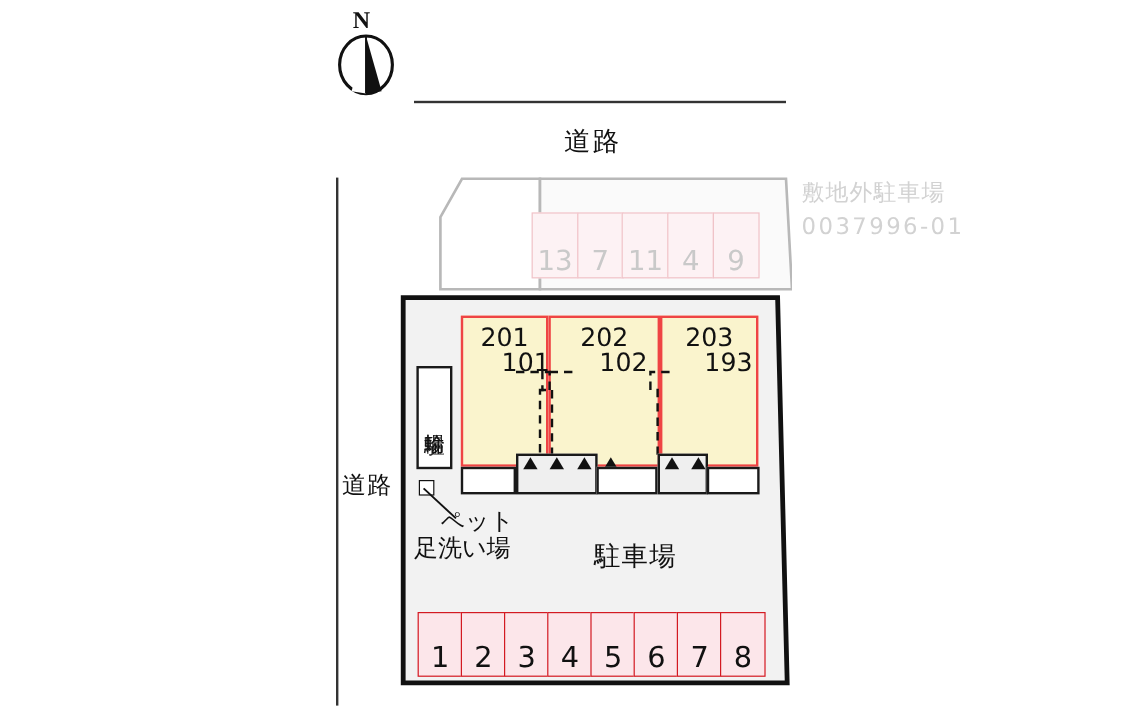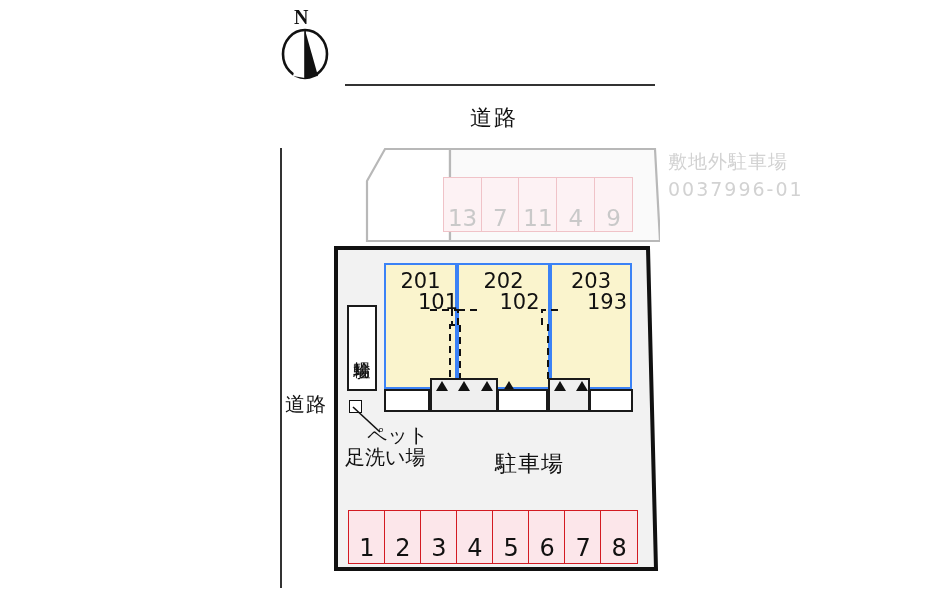--- a/index.html
+++ b/index.html
@@ -94,21 +94,21 @@
   
   #site-boundary {
     left: 330px; top: 245px;
     width: 330px; height: 330px;
   }
   #site-boundary svg { display: block; }
 
   
   .unit {
     background: #faf4cd;
-    border: 2px solid #3b82f6;
+    border: 2px solid #ef4444;
     box-sizing: border-box;
   }
   #unit-201 { left: 384px; top: 263px; width: 73px; height: 126px; }
   #unit-202 { left: 457px; top: 263px; width: 93px; height: 126px; }
   #unit-203 { left: 550px; top: 263px; width: 82px; height: 126px; }
 
   .unit-label {
     position: absolute;
     left: 0; right: 0;
     top: 6px;

